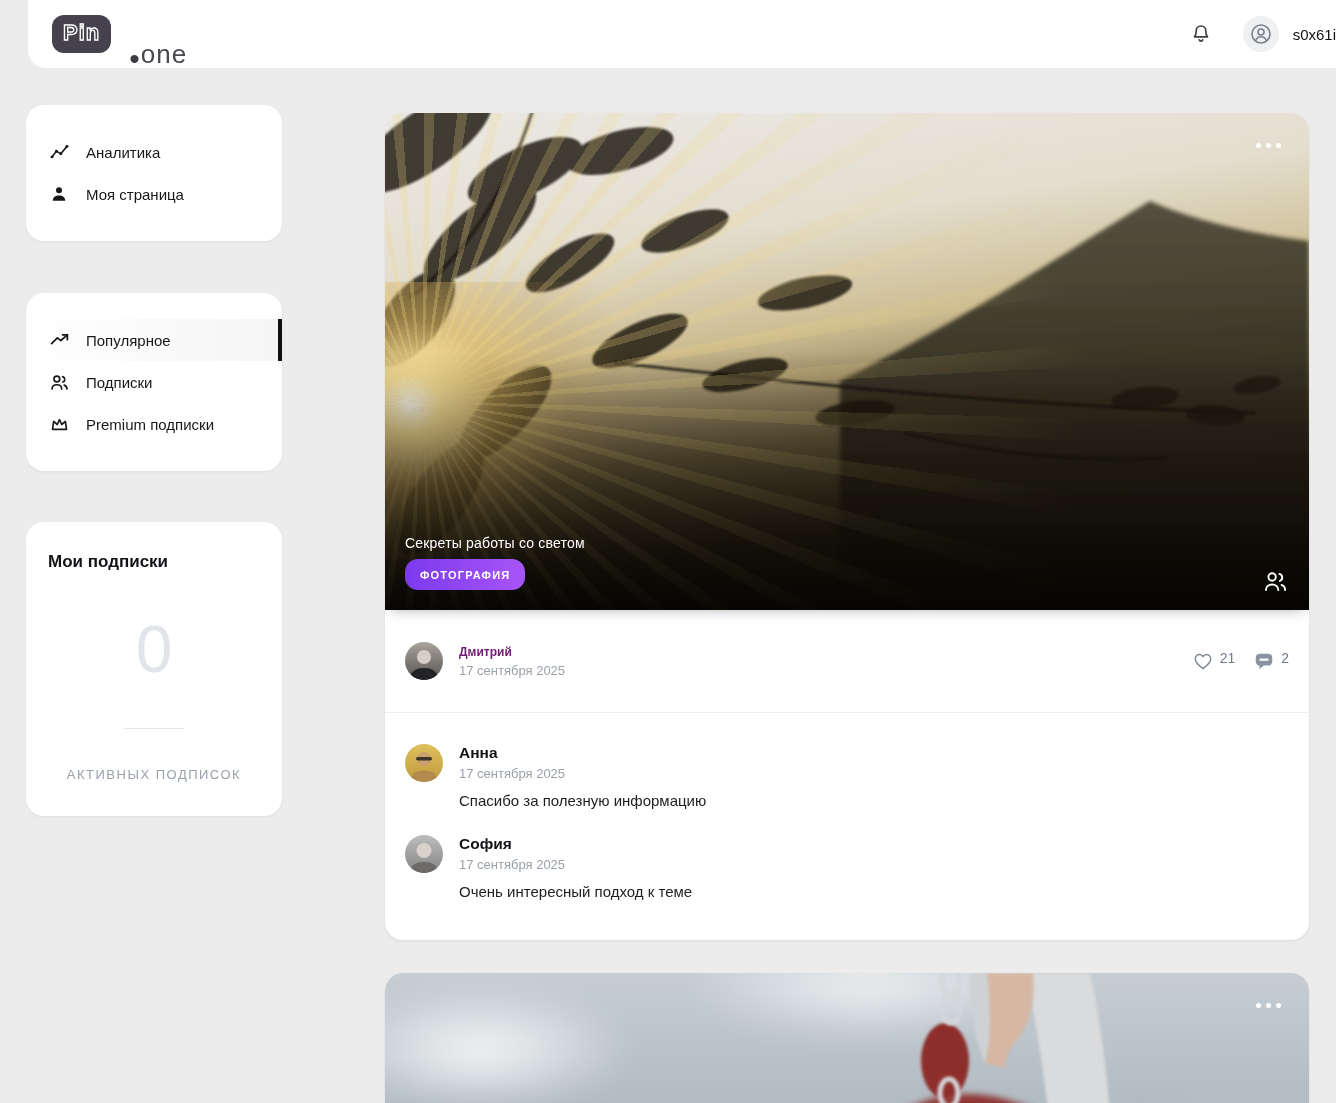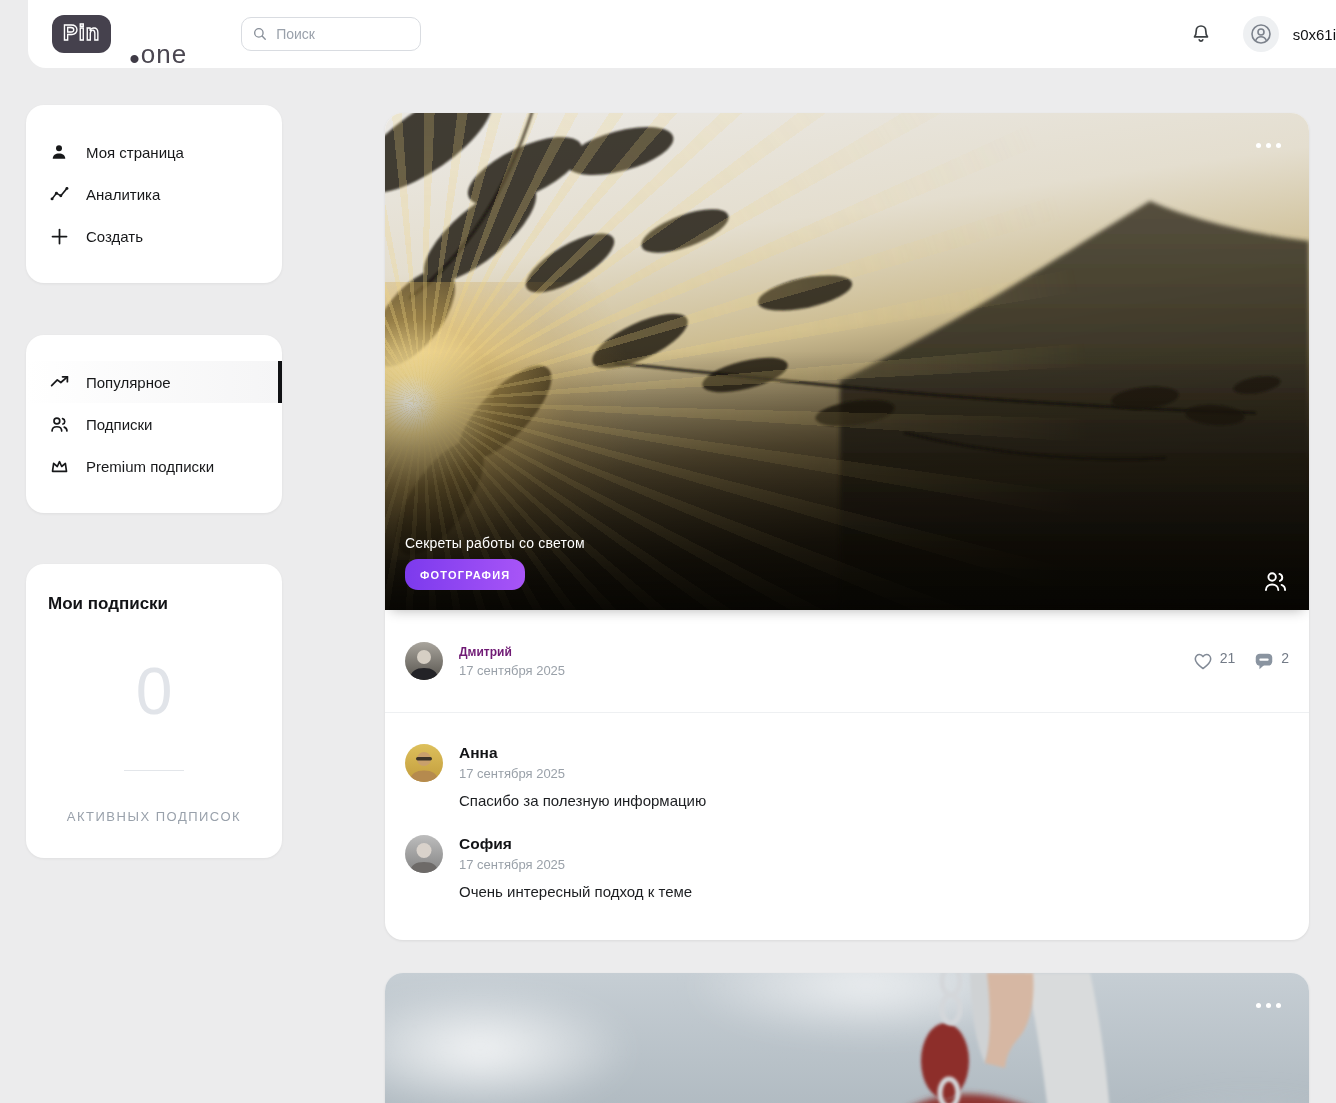--- a/index.html
+++ b/index.html
@@ -138,29 +138,20 @@
 
 <div class="header">
   <div class="logo">
     <span class="logo-box">Pin</span>
     <span class="logo-suffix">
       <span class="logo-dot">•</span>
       <span class="logo-one">one</span>
     </span>
   </div>
 
-  <div class="search">
-    <span class="mag">
-      <svg width="18" height="18" viewBox="0 0 24 24" fill="none" stroke="#878e98" stroke-width="1.8" stroke-linecap="round">
-        <circle cx="10.5" cy="10.5" r="5.6"></circle>
-          <line x1="14.8" y1="14.8" x2="19" y2="19"></line>
-      </svg>
-    </span>
-    <input type="text" value="" placeholder="Поиск" style="">
-  </div>
 
   <div class="header-right">
     <span class="bell-btn">
       <svg width="24" height="24" viewBox="0 0 24 24" fill="none" stroke="#3c4043" stroke-width="1.7" stroke-linejoin="round" stroke-linecap="round">
         <path d="M12 4 C9.2 4 7.2 6.1 7.2 9 C7.2 13.2 5.5 14.8 5.5 14.8 L18.5 14.8 C18.5 14.8 16.8 13.2 16.8 9 C16.8 6.1 14.8 4 12 4 Z"></path>
         <path d="M10.2 17.8 a1.9 1.9 0 0 0 3.6 0"></path>
       </svg>
     </span>
     <span class="avatar-btn">
       <svg width="24" height="24" viewBox="0 0 24 24" fill="none" stroke="#7c828c" stroke-width="1.6" stroke-linecap="round">
@@ -173,47 +164,38 @@
   </div>
 </div>
 
 <div class="layout">
 
   <aside class="sidebar">
 
     <nav class="card menu-card">
       <div class="menu-item">
         <span class="mi-icon">
-          <svg width="20" height="20" viewBox="0 0 24 24" fill="#17181a">
-            <circle cx="12" cy="7.5" r="3.6"></circle>
-            <path d="M4.5 20 C4.5 16 7.8 13.8 12 13.8 C16.2 13.8 19.5 16 19.5 20 Z"></path>
-          </svg>
-        </span>
-        <span>Моя страница</span>
-      </div>
-      <div class="menu-item">
-        <span class="mi-icon">
           <svg width="21" height="21" viewBox="0 0 24 24" fill="none" stroke="#17181a" stroke-width="1.8" stroke-linecap="round" stroke-linejoin="round">
             <polyline points="3.5,17 8.5,10.5 13.5,13.5 20.5,5"></polyline>
             <circle cx="3.5" cy="17" r="1.7" fill="#17181a" stroke="none"></circle>
             <circle cx="8.5" cy="10.5" r="1.7" fill="#17181a" stroke="none"></circle>
             <circle cx="13.5" cy="13.5" r="1.7" fill="#17181a" stroke="none"></circle>
             <circle cx="20.5" cy="5" r="1.7" fill="#17181a" stroke="none"></circle>
           </svg>
         </span>
         <span>Аналитика</span>
       </div>
       <div class="menu-item">
         <span class="mi-icon">
-          <svg width="21" height="21" viewBox="0 0 24 24" fill="none" stroke="#17181a" stroke-width="2" stroke-linecap="round">
-            <line x1="12" y1="4" x2="12" y2="20"></line>
-              <line x1="4" y1="12" x2="20" y2="12"></line>
-          </svg>
-        </span>
-        <span>Создать</span>
+          <svg width="20" height="20" viewBox="0 0 24 24" fill="#17181a">
+            <circle cx="12" cy="7.5" r="3.6"></circle>
+            <path d="M4.5 20 C4.5 16 7.8 13.8 12 13.8 C16.2 13.8 19.5 16 19.5 20 Z"></path>
+          </svg>
+        </span>
+        <span>Моя страница</span>
       </div>
     </nav>
 
     <nav class="card menu-card">
       <div class="menu-item active-light">
         <span class="mi-icon">
           <svg width="21" height="21" viewBox="0 0 24 24" fill="none" stroke="#17181a" stroke-width="2" stroke-linecap="round" stroke-linejoin="round">
             <polyline points="3,15.5 9.5,9 13.5,12 21,5.5"></polyline>
             <polyline points="15.5,5.5 21,5.5 21,11"></polyline>
           </svg>

